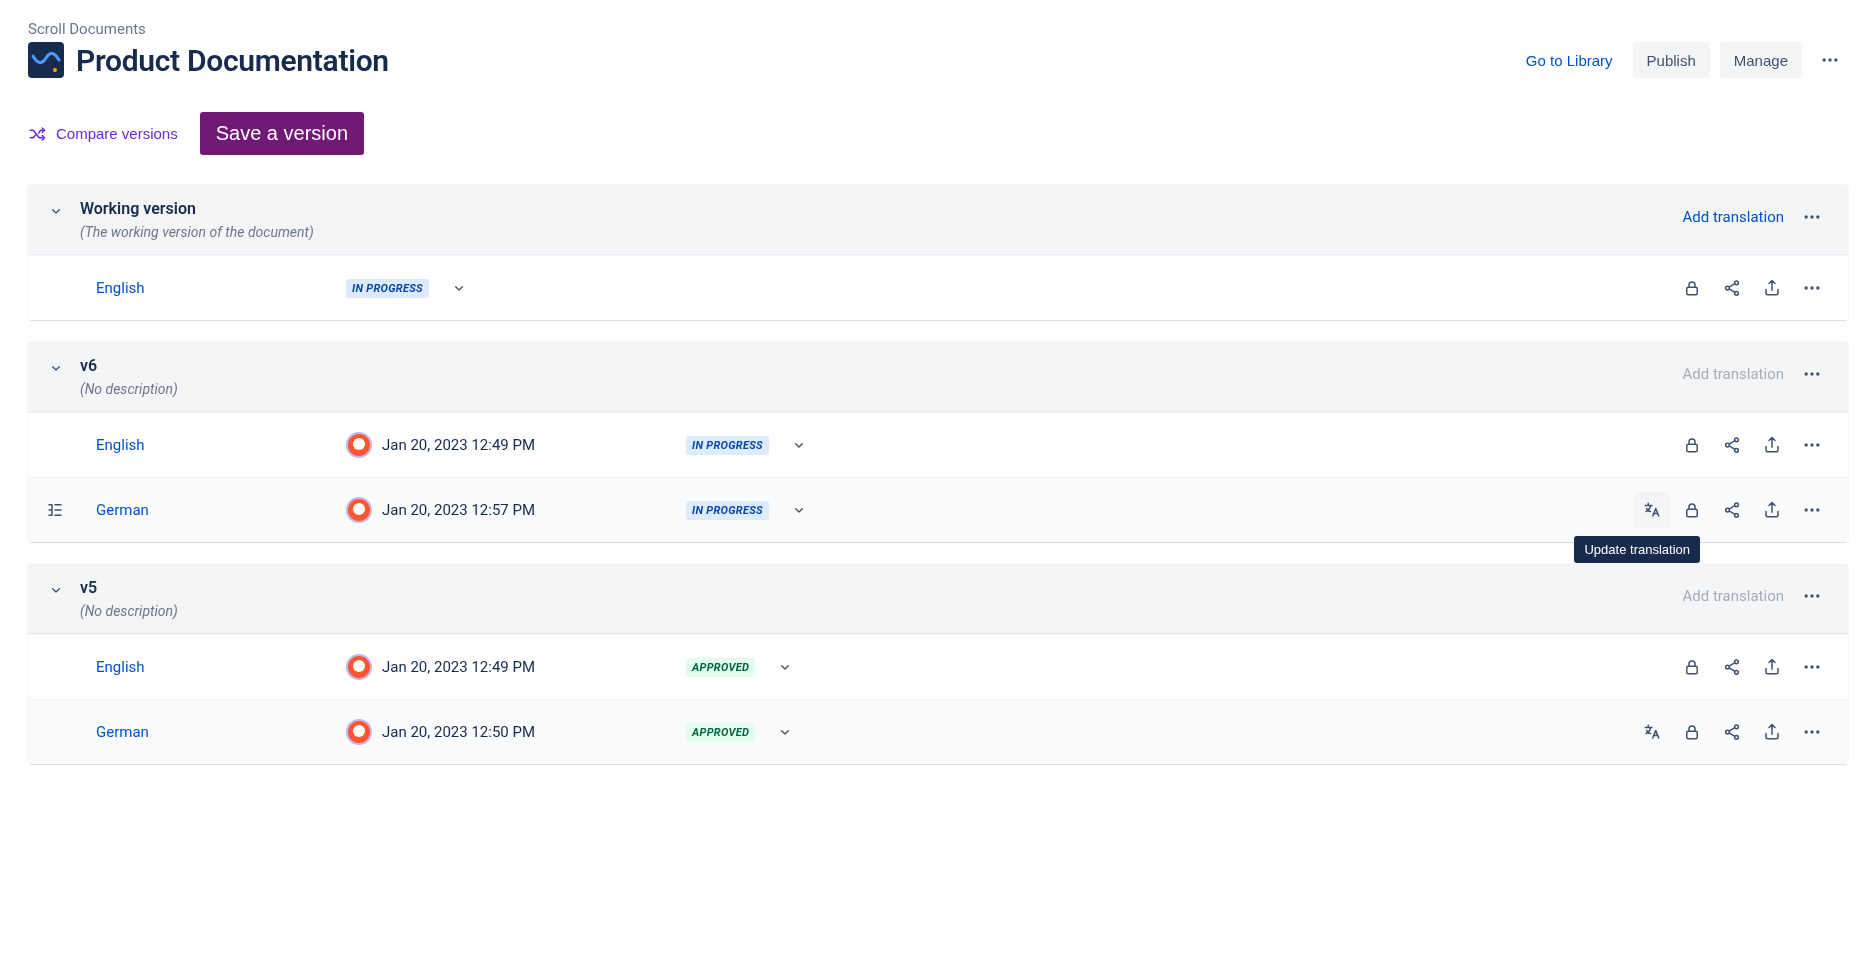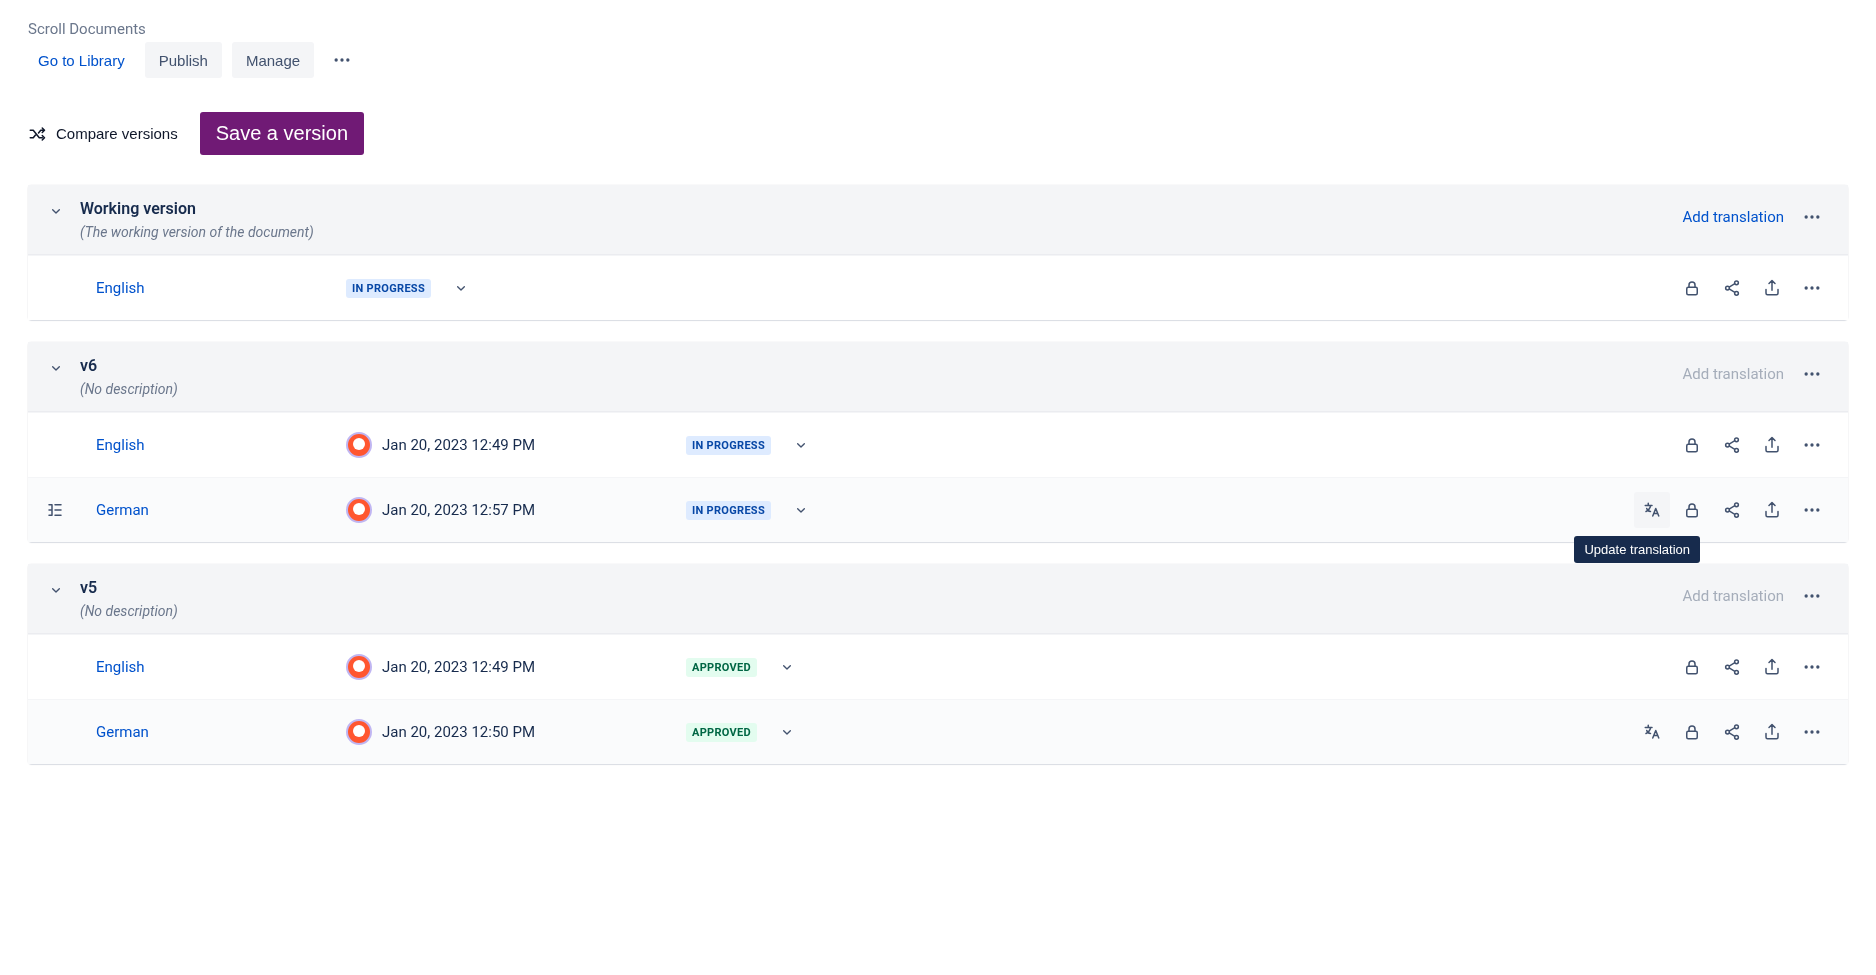--- a/index.html
+++ b/index.html
@@ -45,21 +45,21 @@
   .filter-label { color: #6B778C; font-size: 15px; }
   .select {
     background: #F4F5F7; border: none; border-radius: 3px;
     padding: 10px 14px; min-width: 210px; display: flex;
     align-items: center; justify-content: space-between;
     color: #6B778C; font-size: 15px; cursor: pointer;
   }
   .toolbar-right { display: flex; align-items: center; gap: 22px; }
   .compare-btn {
     display: inline-flex; align-items: center; gap: 10px;
-    background: transparent; border: none; color: #0f172a;
+    background: transparent; border: none; color: #6d28d9;
     font-size: 15px; cursor: pointer;
   }
   .primary-btn {
     background: #701a75; color: #fff; border: none;
     padding: 10px 16px; border-radius: 3px; font-size: 20px; cursor: pointer; text-align: right;
   }
 
   .version-card {
     border-radius: 4px; margin-bottom: 22px;
     box-shadow: 0 1px 1px rgba(9,30,66,0.13), 0 0 1px rgba(9,30,66,0.25);
@@ -103,21 +103,21 @@
     position: relative; overflow: hidden; flex: none;
   }
   .avatar::after {
     content: ""; position: absolute; width: 12px; height: 12px;
     background: #fff; border-radius: 50%; top: 4px;
   }
   .date-text { color: #172B4D; font-size: 15px; }
   .status-cell { display: flex; align-items: center; gap: 20px; }
   .badge {
     font-size: 11px; font-weight: 700; letter-spacing: 0.3px;
-    padding: 3px 6px; border-radius: 3px;
+    padding: 3px 6px; border-radius: 3px; font-style: italic;
   }
   .badge.inprogress { background: #DEEBFF; color: #0747A6; }
   .badge.approved { background: #E3FCEF; color: #006644; }
   .chev-down {
     width: 20px; height: 20px; border: none; background: transparent;
     cursor: pointer; color: #42526E;
     display: inline-flex; align-items: center; justify-content: center;
   }
   .row-actions { display: flex; align-items: center; gap: 4px; justify-content: flex-end; }
 
@@ -128,20 +128,29 @@
     z-index: 10;
   }
   svg { display: block; }
 </style>
 </head>
 <body>
 
 <div class="breadcrumb">Scroll Documents</div>
 
 <div class="header-row">
+  <div class="title-wrap">
+    <div class="app-icon">
+      <svg viewBox="0 0 36 36">
+          <path d="M5 14 Q12 26 18 16 Q24 6 31 18" stroke="#4C9AFF" stroke-width="3" fill="none" stroke-linecap="round"></path>
+          <circle cx="27" cy="28" r="2" fill="#FFAB00"></circle>
+        </svg>
+    </div>
+    <h1 class="page-title">Product Documentation</h1>
+  </div>
   <div class="header-actions">
     <button class="link-btn">Go to Library</button>
     <button class="soft-btn">Publish</button>
     <button class="soft-btn">Manage</button>
     <button class="icon-btn">
       <svg width="20" height="20" viewBox="0 0 24 24">
           <circle cx="5" cy="12" r="2" fill="currentColor"></circle>
           <circle cx="12" cy="12" r="2" fill="currentColor"></circle>
           <circle cx="19" cy="12" r="2" fill="currentColor"></circle>
         </svg>

